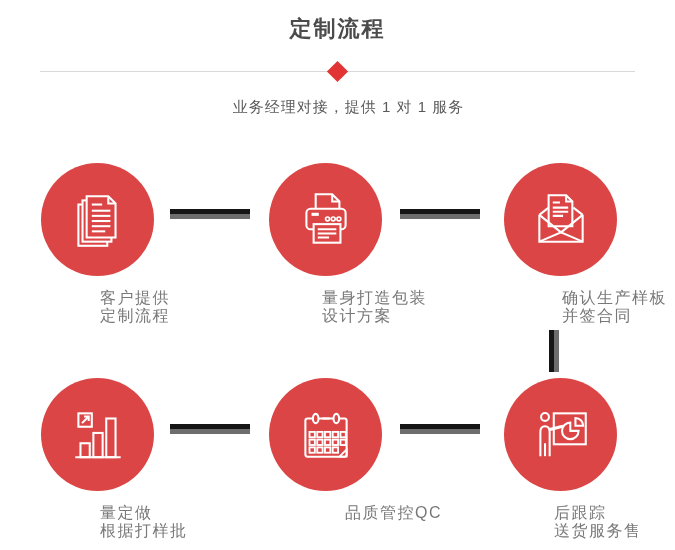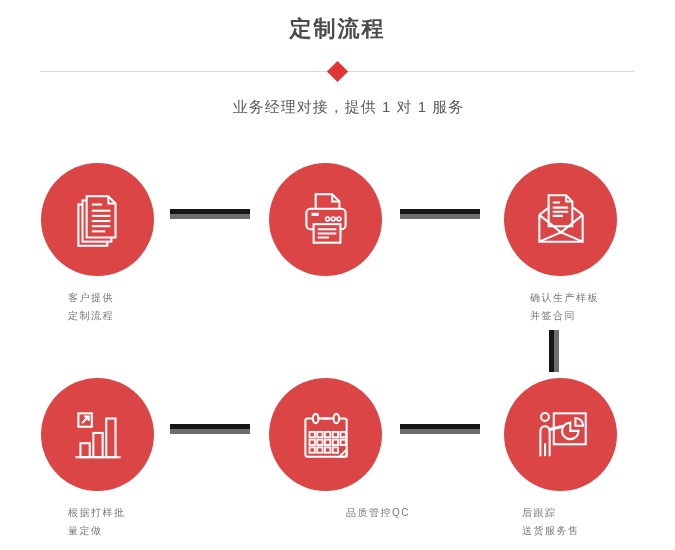--- a/index.html
+++ b/index.html
@@ -8,21 +8,21 @@
 
   .title{position:absolute;top:14px;left:0;width:100%;margin:0;text-align:center;
          font-size:22px;font-weight:bold;color:#4b4b4b;letter-spacing:2px;}
   .divider{position:absolute;top:71px;left:40px;width:595px;height:1px;background:#d9d9d9;}
   .diamond{position:absolute;top:64px;left:330px;width:15px;height:15px;background:#e23434;transform:rotate(45deg);}
   .subtitle{position:absolute;top:87px;left:0;width:100%;margin:11px;text-align:center;
             font-size:15px;color:#595959;letter-spacing:1px;}
 
   .circle{position:absolute;width:113px;height:113px;border-radius:50%;background:#dc4545;
           display:flex;align-items:center;justify-content:center;}
-  .label{position:absolute;width:120px;font-size:10px;line-height:18px;color:#787878;letter-spacing:1.5px;}
+  .label{position:absolute;width:120px;font-size:16px;line-height:18px;color:#787878;letter-spacing:1.5px;margin-left:32px;}
   .label span{display:block;}
 
   .conn-h{position:absolute;width:80px;height:10px;
           background:linear-gradient(to bottom,#151515 0,#151515 55%,#6d6d6d 55%,#6d6d6d 100%);}
   .conn-v{position:absolute;width:10px;height:42px;
           background:linear-gradient(to right,#151515 0,#151515 55%,#6d6d6d 55%,#6d6d6d 100%);}
 
   svg{display:block;}
 </style>
 </head>
@@ -64,20 +64,24 @@
         <rect x="13" y="21" width="38" height="20" rx="4"></rect>
         <path d="M18 26.5 H25" stroke-width="3"></path>
         <circle cx="33.5" cy="31" r="1.9" stroke-width="1.6"></circle>
         <circle cx="39" cy="31" r="1.9" stroke-width="1.6"></circle>
         <circle cx="44.5" cy="31" r="1.9" stroke-width="1.6"></circle>
         <rect x="20" y="36" width="26" height="18" fill="#DC4545"></rect>
         <path d="M24 41 H42 M24 45 H42 M24 49 H35"></path>
       </g>
     </svg>
   </div>
+  <div class="label" style="left:290px;top:289px;">
+    <span>量身打造包装</span>
+    <span>设计方案</span>
+  </div>
 
   <div class="circle" style="left:504px;top:163px;">
     <svg viewBox="0 0 64 64" width="66" height="66">
       <g fill="none" stroke="#ffffff" stroke-width="2">
         <path d="M11 27 L20 20 M53 27 L44 20"></path>
         <path d="M20 8 H37 L43 14 V38 H20 Z" fill="#DC4545"></path>
         <path d="M37 8 V14 H43"></path>
         <path d="M24 15 H31 M24 20 H39 M24 24 H39 M24 28 H34"></path>
         <path d="M11 27 V53 H53 V27"></path>
         <path d="M11 27 L32 44 L53 27"></path>
@@ -96,22 +100,22 @@
         <rect x="13" y="11" width="13" height="13"></rect>
         <path d="M16.5 20.5 L22.5 14.5 M18.5 14 H23 V18.5"></path>
         <path d="M10 53.5 H54"></path>
         <rect x="15" y="40" width="9" height="13.5"></rect>
         <rect x="27.5" y="30" width="9" height="23.5"></rect>
         <rect x="40" y="16" width="9" height="37.5"></rect>
       </g>
     </svg>
   </div>
   <div class="label" style="left:68px;top:504px;">
+    <span>量定做</span>
     <span>根据打样批</span>
-    <span>量定做</span>
   </div>
 
   <div class="circle" style="left:269px;top:378px;">
     <svg viewBox="0 0 64 64" width="66" height="66">
       <g fill="none" stroke="#ffffff" stroke-width="2">
         <rect x="12" y="16" width="40" height="37" rx="2"></rect>
         <ellipse cx="22" cy="16" rx="2.7" ry="4.5" fill="#DC4545"></ellipse>
         <ellipse cx="42" cy="16" rx="2.7" ry="4.5" fill="#DC4545"></ellipse>
         <path d="M28.5 16 H35.5"></path>
         <g stroke-width="1.8">

